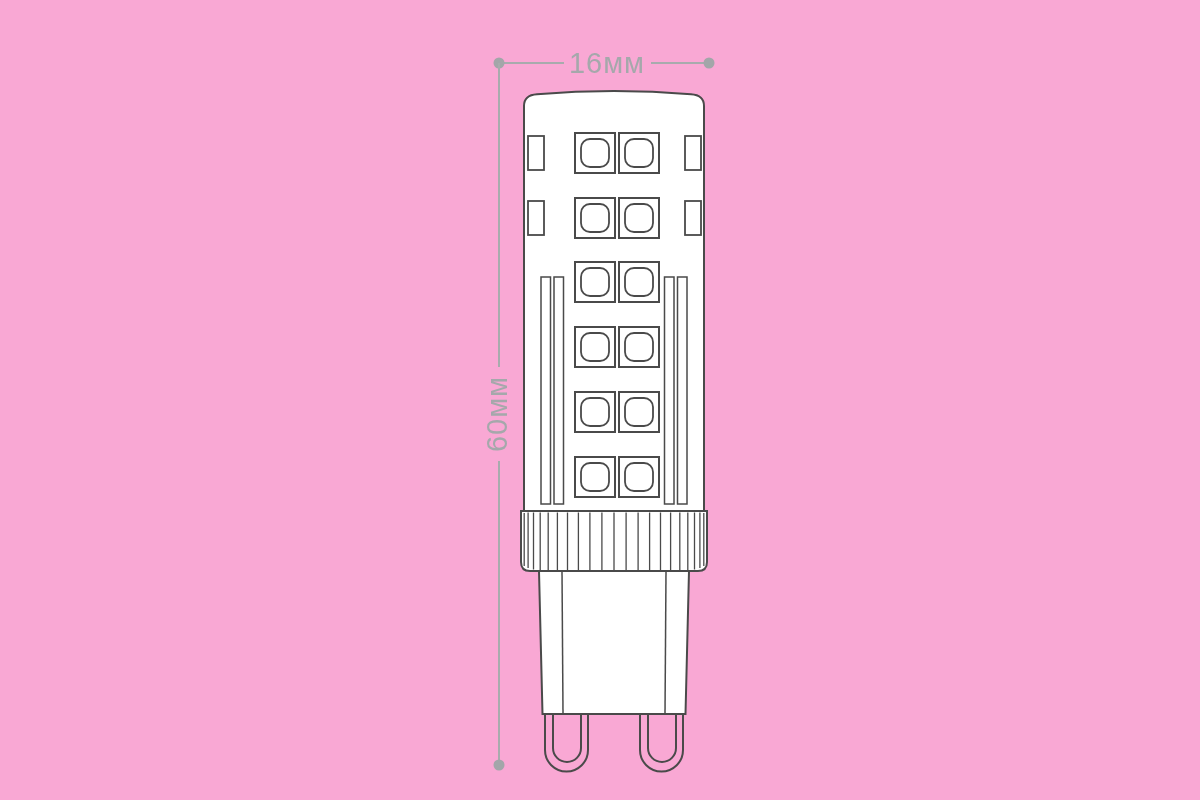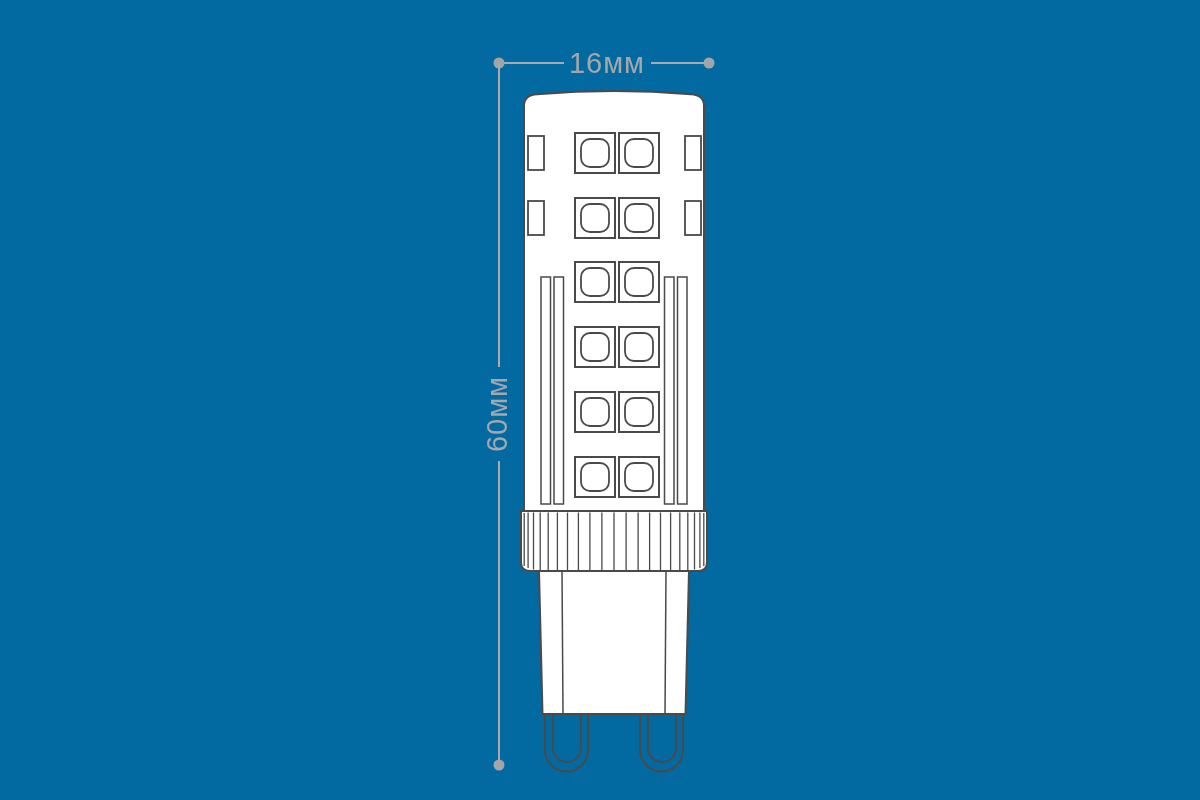--- a/index.html
+++ b/index.html
@@ -4,21 +4,21 @@
 <style>
   html, body {
     margin: 0;
     padding: 0;
     background: #ffffff;
   }
   .stage {
     position: relative;
     width: 1200px;
     height: 800px;
-    background: #0369a1;
+    background: #f9a8d4;
     overflow: hidden;
     font-family: "Liberation Sans", "DejaVu Sans", sans-serif;
   }
   svg text {
     font-family: "Liberation Sans", "DejaVu Sans", sans-serif;
     font-size: 29px;
     letter-spacing: 1px;
     fill: #a5a8ab;
   }
   .outline  { stroke: #4a4a4a; stroke-width: 2;   fill: #ffffff; }

